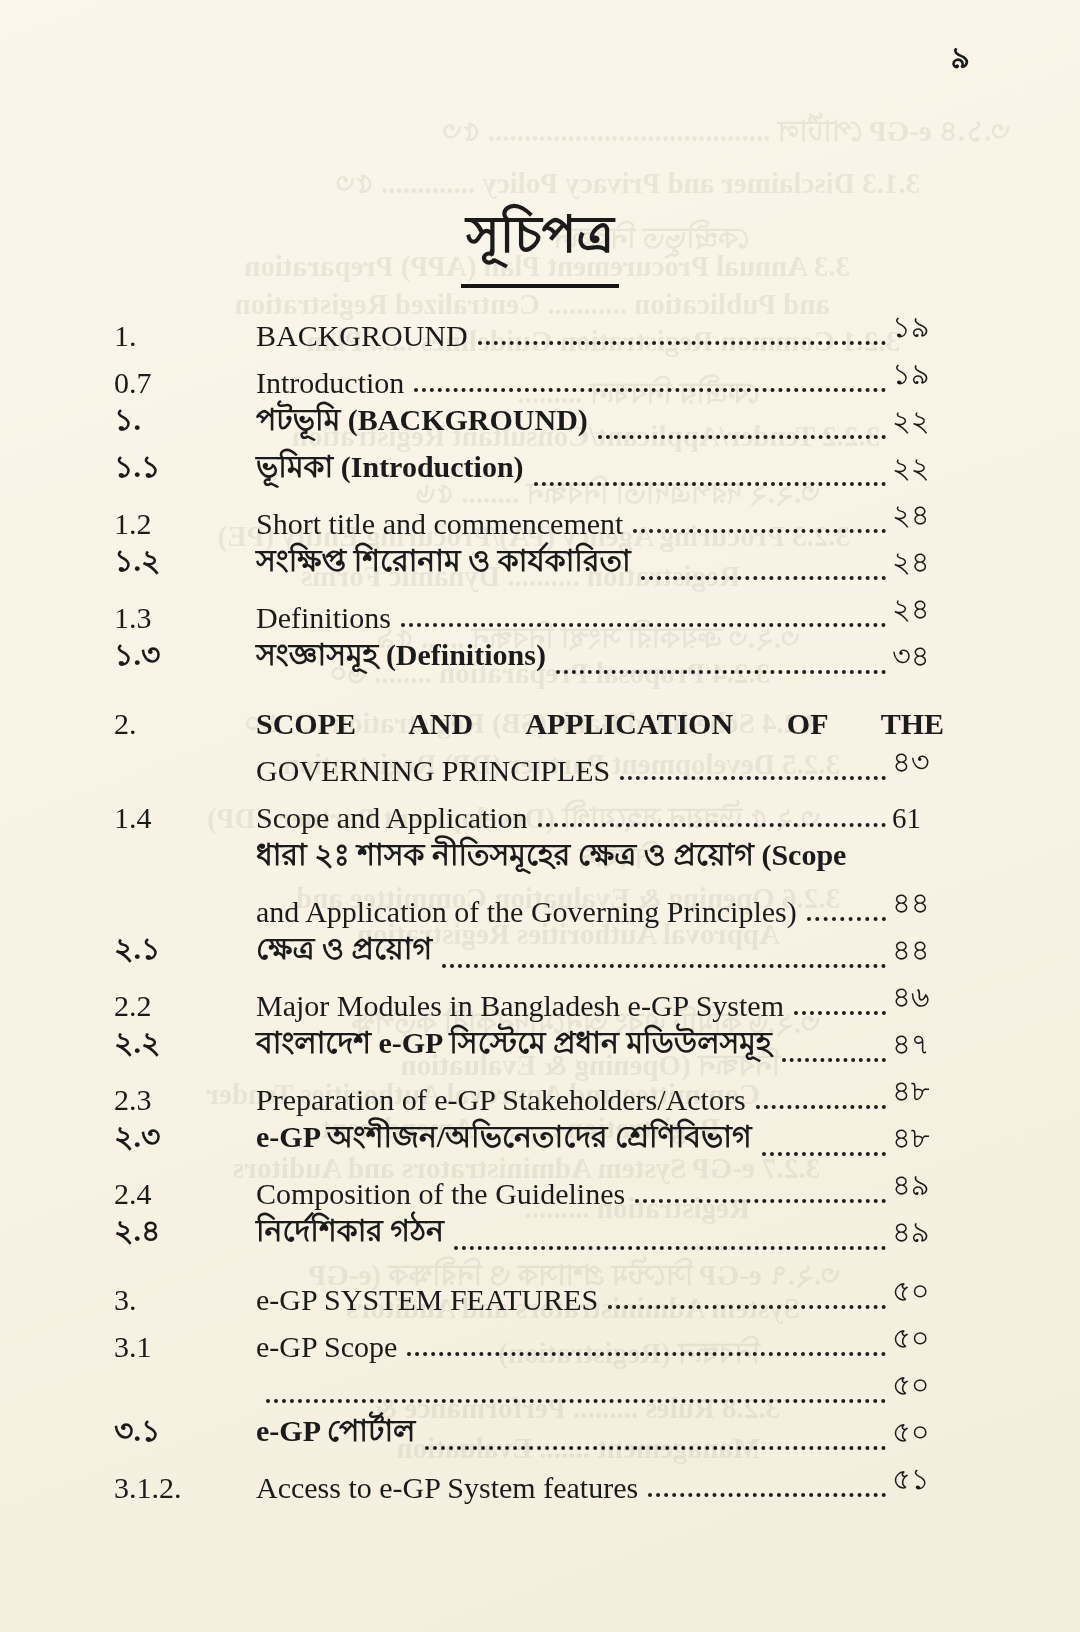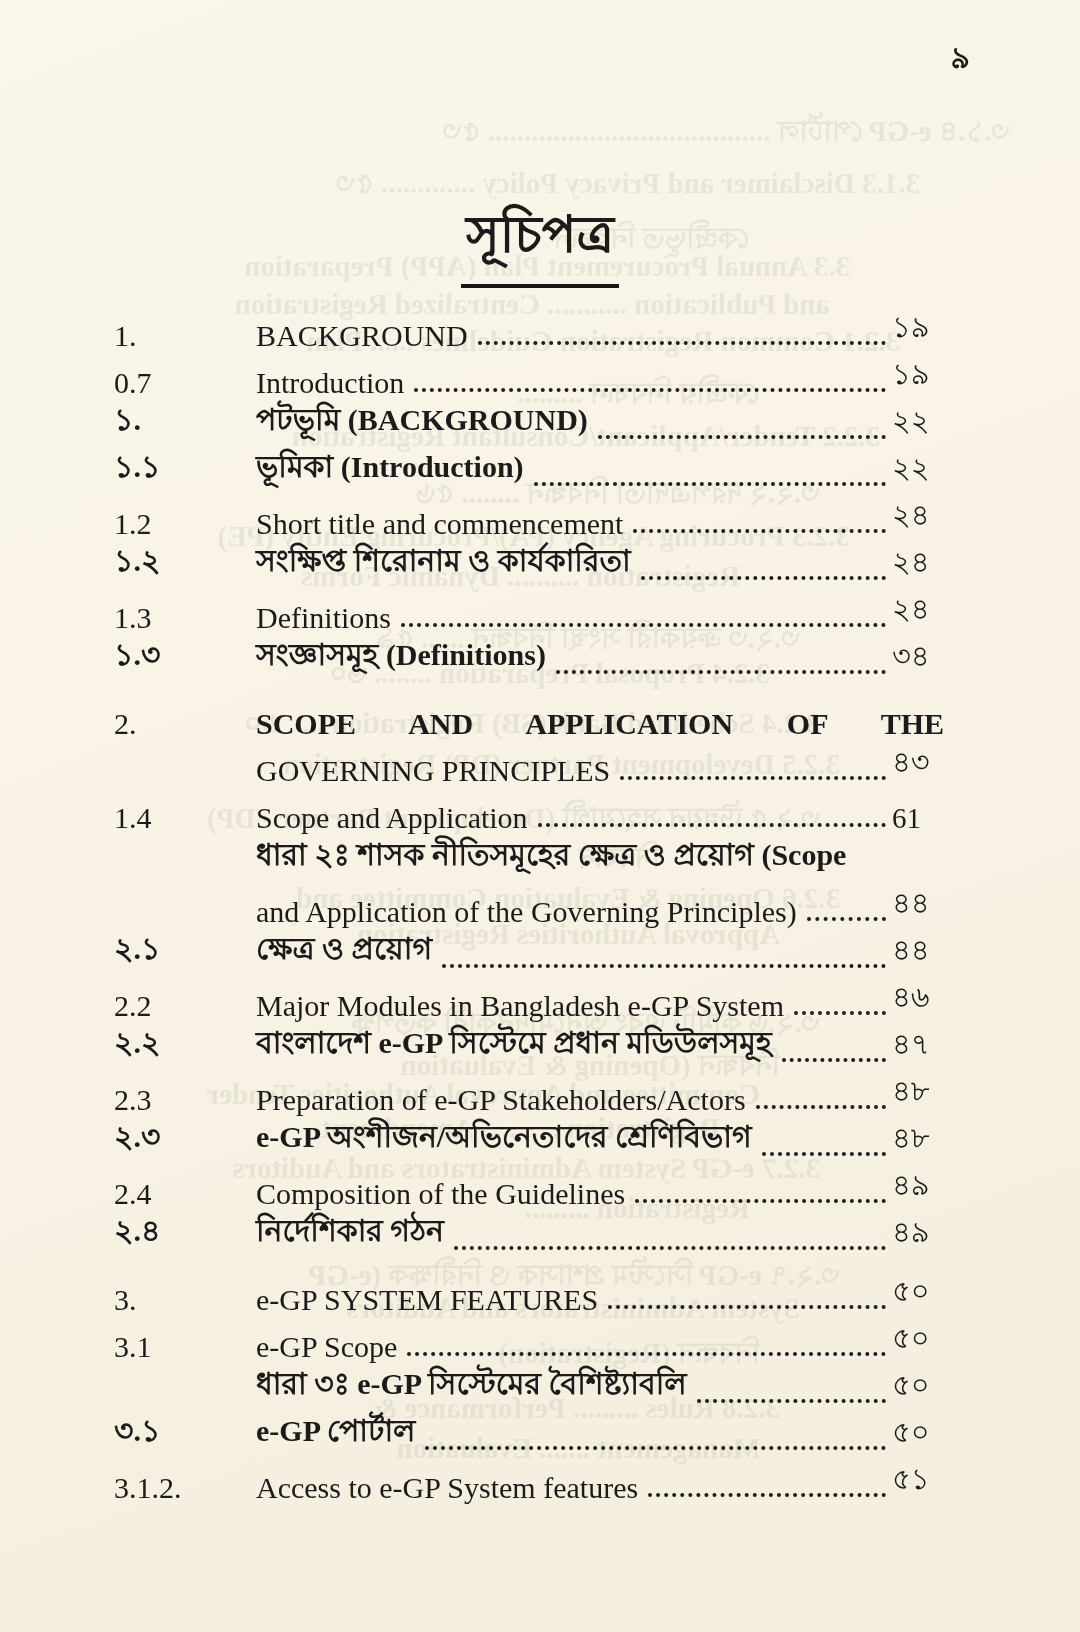--- a/index.html
+++ b/index.html
@@ -214,21 +214,20 @@
     <span class="pg">৫০</span>
   </div>
       <div class="toc-row">
     <span class="num">3.1</span>
     <span class="text">e-GP Scope</span>
     <span class="dots"></span>
     <span class="pg">৫০</span>
   </div>
       <div class="toc-row bn">
     <span class="num"></span>
-    <span class="text">ধারা ৩ঃ e-GP সিস্টেমের বৈশিষ্ট্যাবলি</span>
     <span class="dots"></span>
     <span class="pg">৫০</span>
   </div>
       <div class="toc-row bn">
     <span class="num">৩.১</span>
     <span class="text">e-GP পোর্টাল</span>
     <span class="dots"></span>
     <span class="pg">৫০</span>
   </div>
       <div class="toc-row">

